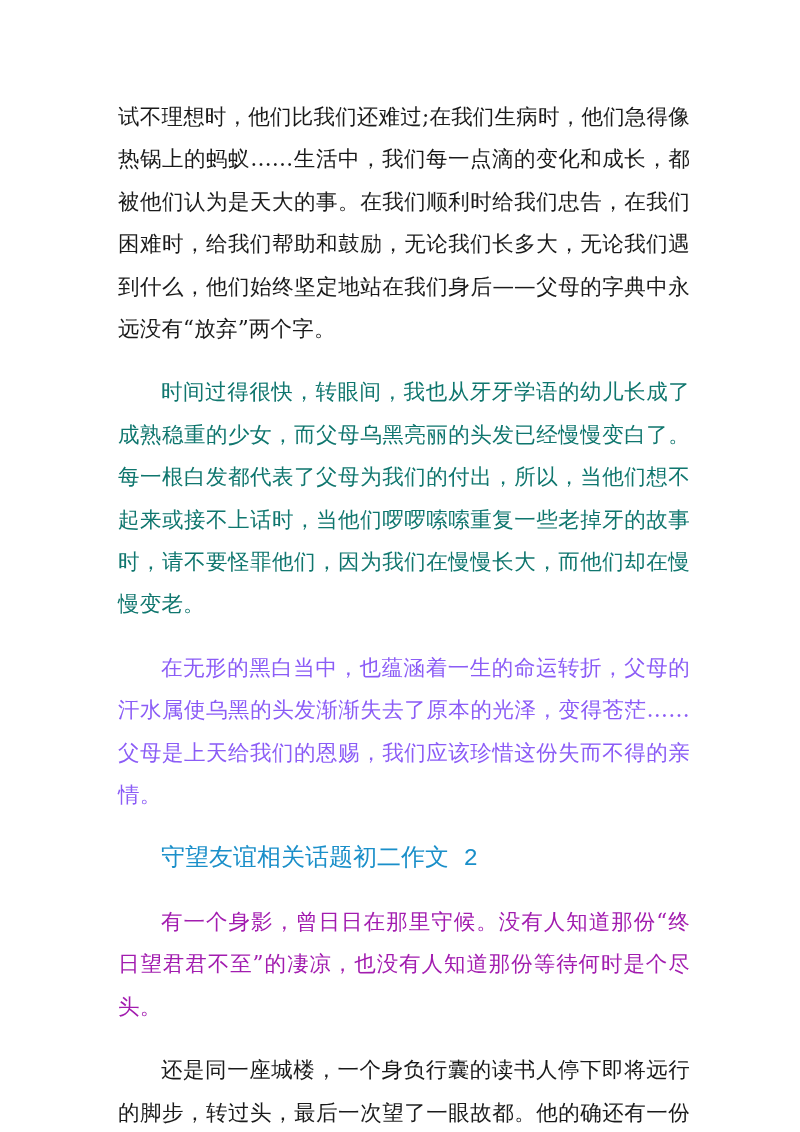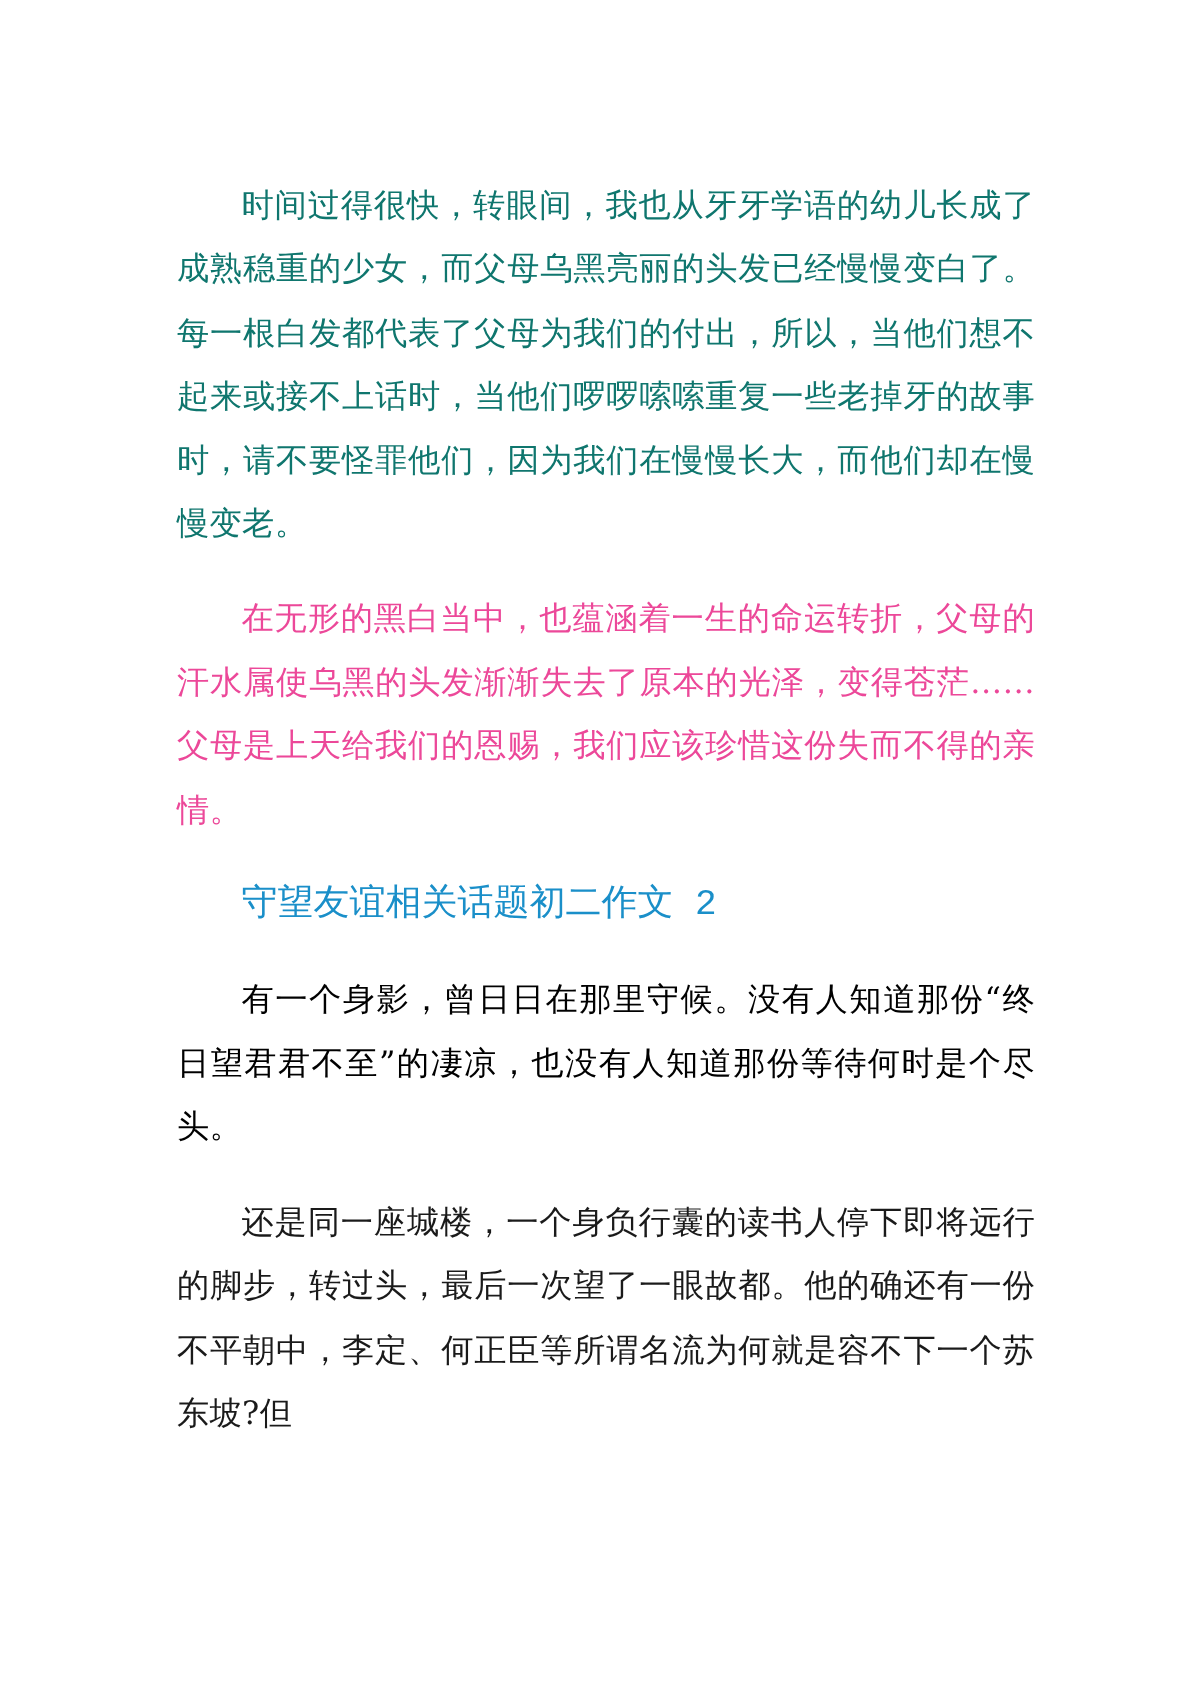--- a/index.html
+++ b/index.html
@@ -41,23 +41,24 @@
       font-family: Liberation Mono, monospace;
       font-size: 24px;
       line-height: 42.4px;
       font-weight: normal;
     }
   </style>
 </head>
 <body>
 
 <div class="page">
+  <p class="para" style="color: rgb(26, 26, 26);">试不理想时，他们比我们还难过;在我们生病时，他们急得像热锅上的蚂蚁……生活中，我们每一点滴的变化和成长，都被他们认为是天大的事。在我们顺利时给我们忠告，在我们困难时，给我们帮助和鼓励，无论我们长多大，无论我们遇到什么，他们始终坚定地站在我们身后——父母的字典中永远没有“放弃”两个字。</p>
   <div class="gap"></div>
   <p class="para indent" style="color: #0f766e;">时间过得很快，转眼间，我也从牙牙学语的幼儿长成了成熟稳重的少女，而父母乌黑亮丽的头发已经慢慢变白了。每一根白发都代表了父母为我们的付出，所以，当他们想不起来或接不上话时，当他们啰啰嗦嗦重复一些老掉牙的故事时，请不要怪罪他们，因为我们在慢慢长大，而他们却在慢慢变老。</p>
   <div class="gap"></div>
-  <p class="para indent" style="color: #ec4899;">在无形的黑白当中，也蕴涵着一生的命运转折，父母的汗水属使乌黑的头发渐渐失去了原本的光泽，变得苍茫……父母是上天给我们的恩赐，我们应该珍惜这份失而不得的亲情。</p>
+  <p class="para indent" style="color: #8b5cf6;">在无形的黑白当中，也蕴涵着一生的命运转折，父母的汗水属使乌黑的头发渐渐失去了原本的光泽，变得苍茫……父母是上天给我们的恩赐，我们应该珍惜这份失而不得的亲情。</p>
   <div class="gap"></div>
   <h2 class="heading" style="color: rgb(26, 143, 201);">守望友谊相关话题初二作文 2</h2>
   <div class="gap"></div>
-  <p class="para indent" style="color: #000000;">有一个身影，曾日日在那里守候。没有人知道那份“终日望君君不至”的凄凉，也没有人知道那份等待何时是个尽头。</p>
+  <p class="para indent" style="color: #a21caf;">有一个身影，曾日日在那里守候。没有人知道那份“终日望君君不至”的凄凉，也没有人知道那份等待何时是个尽头。</p>
   <div class="gap"></div>
   <p class="para indent" style="color: rgb(26, 26, 26);">还是同一座城楼，一个身负行囊的读书人停下即将远行的脚步，转过头，最后一次望了一眼故都。他的确还有一份不平朝中，李定、何正臣等所谓名流为何就是容不下一个苏东坡?但</p>
 </div>
 
 </body></html>

